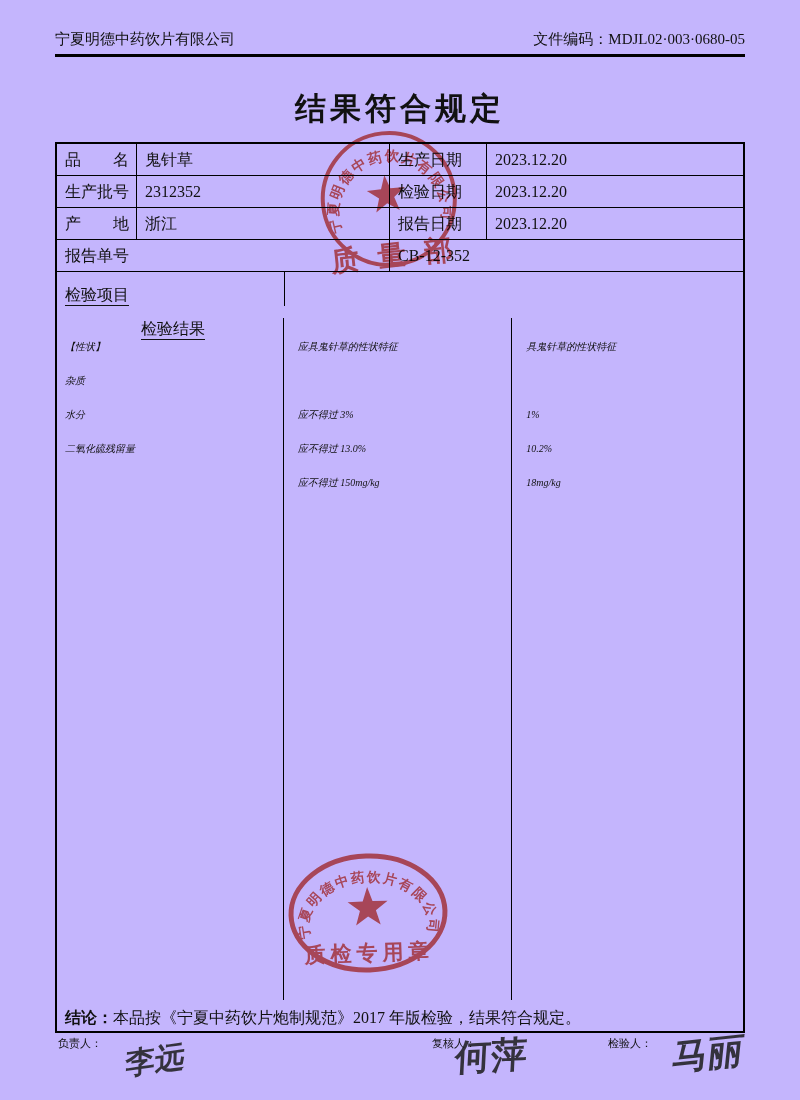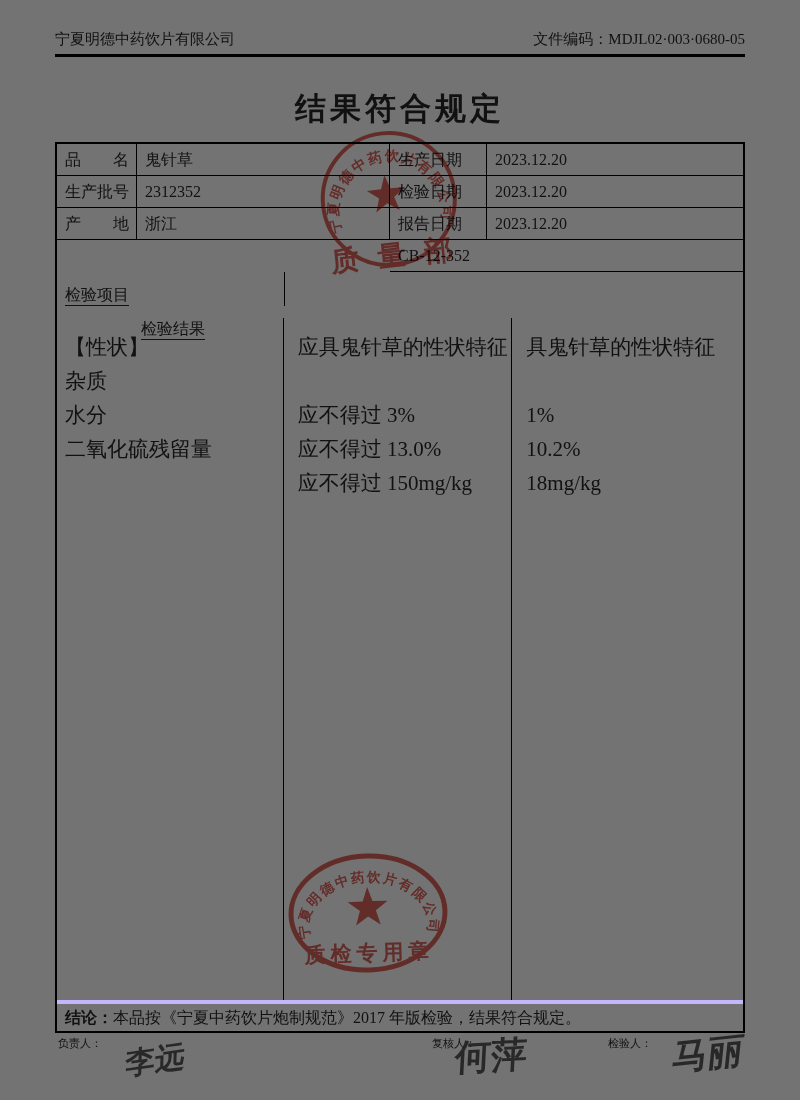--- a/index.html
+++ b/index.html
@@ -1,17 +1,17 @@
 <!DOCTYPE html>
 <html><head>
 <meta charset="utf-8">
 <style>
   html,body{margin:0;padding:0;background:#888;}
   .page{
-    position:relative;width:800px;height:1100px;background:#737373;
+    position:relative;width:800px;height:1100px;background:#c4b5fd;
     font-family:"Liberation Serif","DejaVu Serif",serif;color:#111;
     overflow:hidden;margin:0 auto;
   }
   
   .header{
     position:absolute;left:55px;top:30px;width:690px;
     display:flex;justify-content:space-between;align-items:flex-end;
     border-bottom:3px solid #000;padding-bottom:5px;
     font-size:15px;
   }
@@ -40,21 +40,21 @@
   .res-head .c1{width:228px;border-right:1px solid #000;padding-left:8px;}
   .res-head .c2{width:230px;border-right:1px solid #000;text-align:center;}
   .res-head .c3{width:232px;text-align:center;}
   .u{text-decoration:underline;text-underline-offset:5px;}
   
   .res-body{display:flex;height:682px;box-sizing:border-box;}
   .res-body .rcol{box-sizing:border-box;}
   .res-body .c1{width:228px;border-right:1px solid #000;padding-left:8px;}
   .res-body .c2{width:230px;border-right:1px solid #000;padding-left:14px;}
   .res-body .c3{width:232px;padding-left:14px;}
-  .rline{height:34px;line-height:34px;font-size:21px;white-space:nowrap;}
+  .rline{height:34px;line-height:34px;font-size:10px;white-space:nowrap;font-style:italic;}
   .rcol .rline:first-child{margin-top:12px;}
   
   .conclusion{
     border-top:4px solid #c4b5fd;height:27px;line-height:27px;
     padding-left:8px;font-size:16px;white-space:nowrap;
   }
   .conclusion .c-label{font-weight:bold;}
   
   .sigs{position:absolute;left:55px;top:1036px;width:690px;height:24px;font-size:11px;}
   .sig-label{position:absolute;top:0;white-space:nowrap;}
@@ -97,20 +97,21 @@
       <div class="cell">生产批号</div>
       <div class="cell">2312352</div>
       <div class="cell">检验日期</div>
       <div class="cell lastcol">2023.12.20</div>
 
       <div class="cell">产　　地</div>
       <div class="cell">浙江</div>
       <div class="cell">报告日期</div>
       <div class="cell lastcol">2023.12.20</div>
 
+      <div class="cell span12">报告单号</div>
       <div class="cell span34">CB-12-352</div>
     </div>
 
     <div class="res-head">
       <div class="rh c1"><span class="u">检验项目</span></div>
       <div class="rh c3"><span class="u">检验结果</span></div>
     </div>
 
     <div class="res-body">
       <div class="rcol c1">

